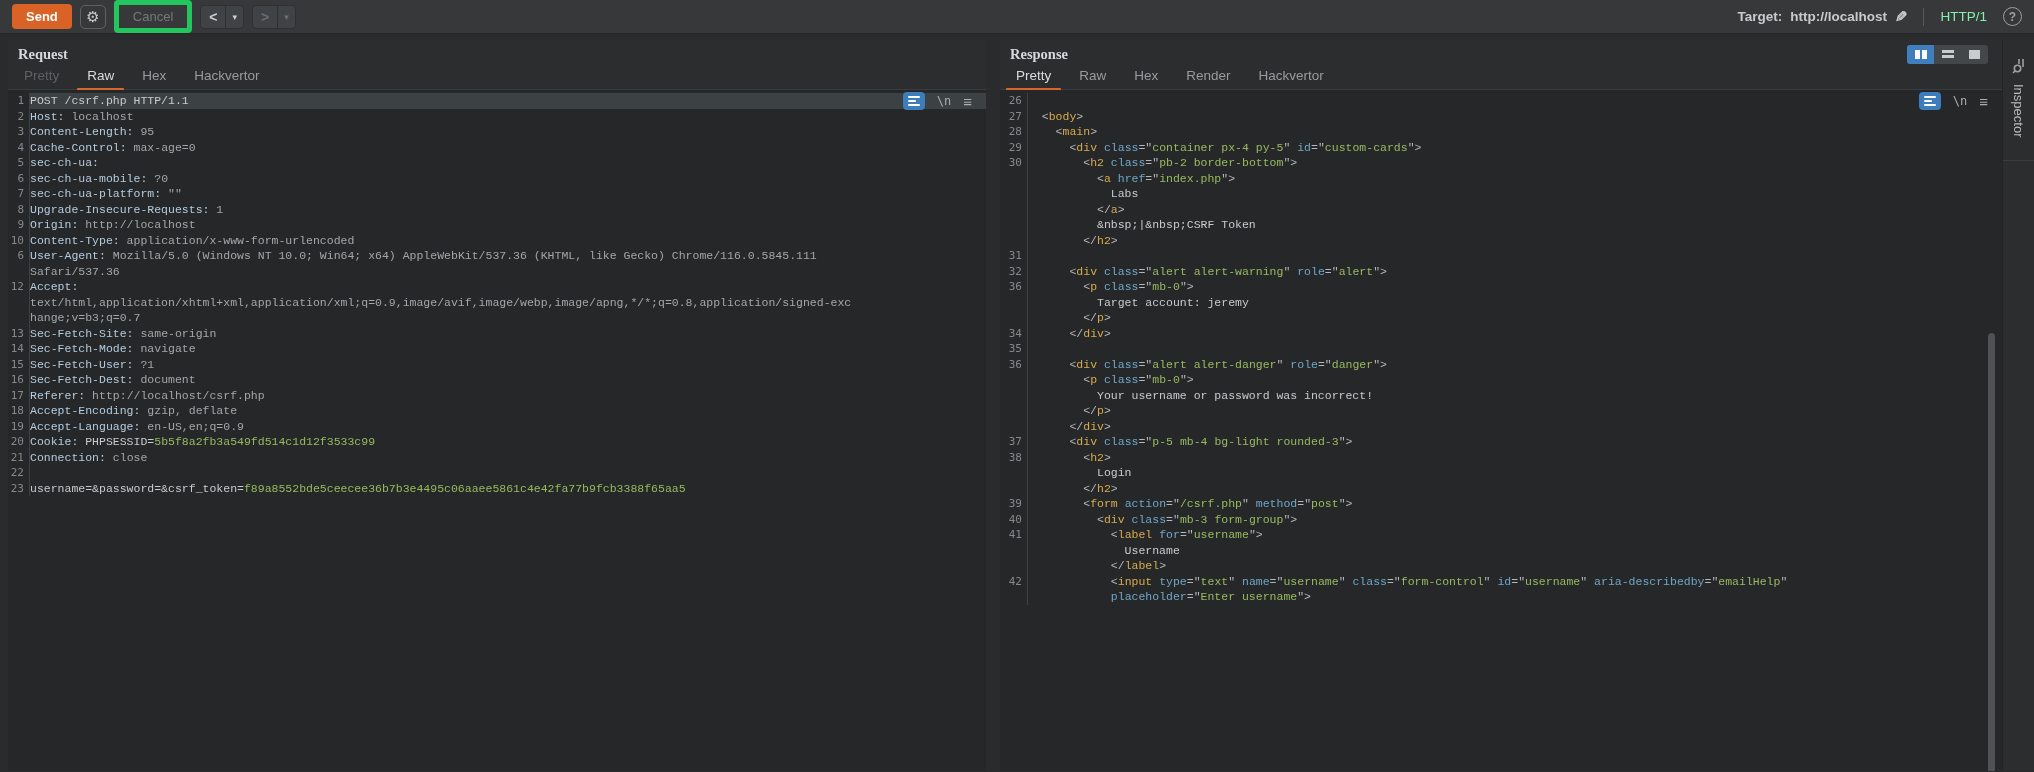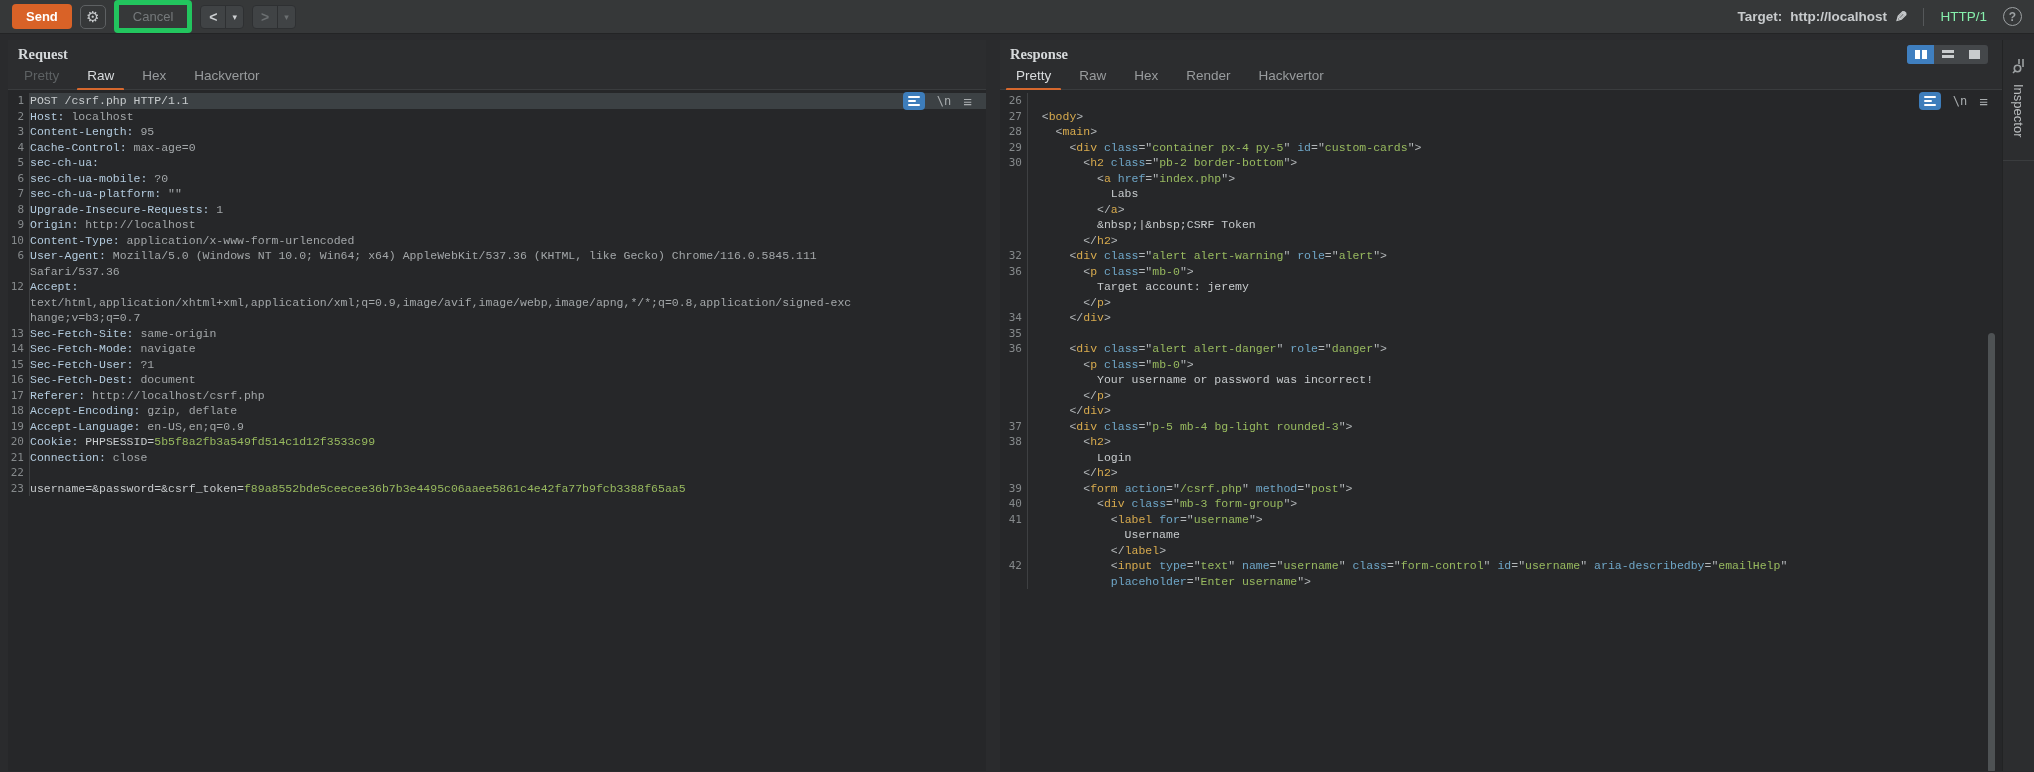--- a/index.html
+++ b/index.html
@@ -338,20 +338,24 @@
           </div>
           <div class="code-row">
             <span class="gut"></span>
             <span class="code"><span class="tk-w">          &amp;nbsp;|&amp;nbsp;CSRF Token</span></span>
           </div>
           <div class="code-row">
             <span class="gut"></span>
             <span class="code"><span class="tk-w">        </span><span class="tk-p">&lt;/</span><span class="tk-t">h2</span><span class="tk-p">&gt;</span></span>
           </div>
           <div class="code-row">
+            <span class="gut">31</span>
+            <span class="code"></span>
+          </div>
+          <div class="code-row">
             <span class="gut">32</span>
             <span class="code"><span class="tk-w">      </span><span class="tk-p">&lt;</span><span class="tk-t">div</span><span class="tk-w"> </span><span class="tk-a">class</span><span class="tk-p">="</span><span class="tk-g">alert alert-warning</span><span class="tk-p">"</span><span class="tk-w"> </span><span class="tk-a">role</span><span class="tk-p">="</span><span class="tk-g">alert</span><span class="tk-p">"&gt;</span></span>
           </div>
           <div class="code-row">
             <span class="gut">36</span>
             <span class="code"><span class="tk-w">        </span><span class="tk-p">&lt;</span><span class="tk-t">p</span><span class="tk-w"> </span><span class="tk-a">class</span><span class="tk-p">="</span><span class="tk-g">mb-0</span><span class="tk-p">"&gt;</span></span>
           </div>
           <div class="code-row">
             <span class="gut"></span>
             <span class="code"><span class="tk-w">          Target account: jeremy</span></span>

